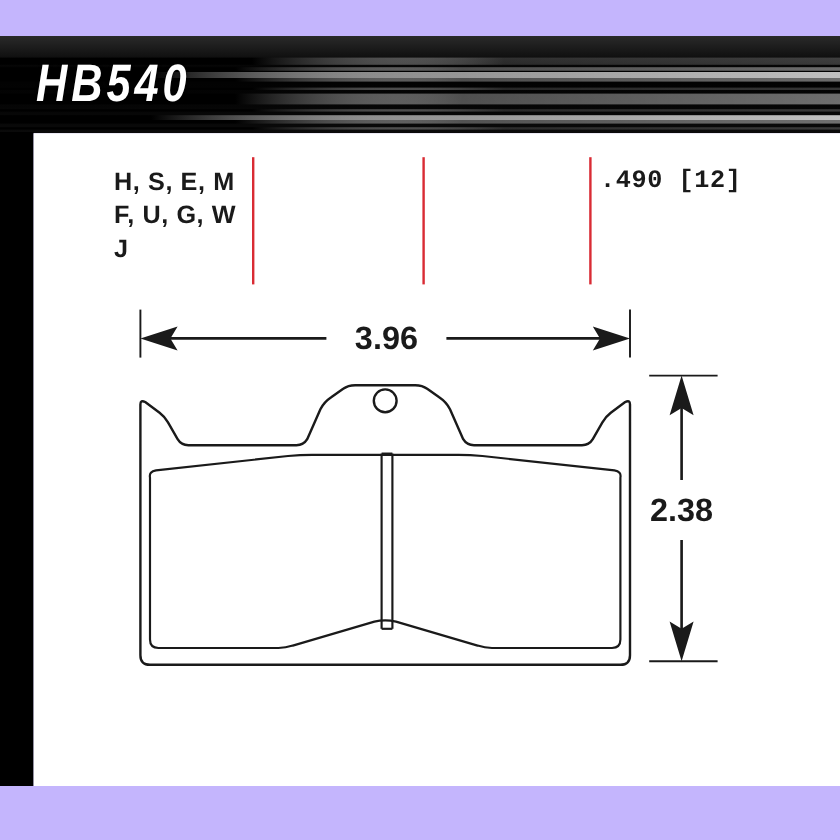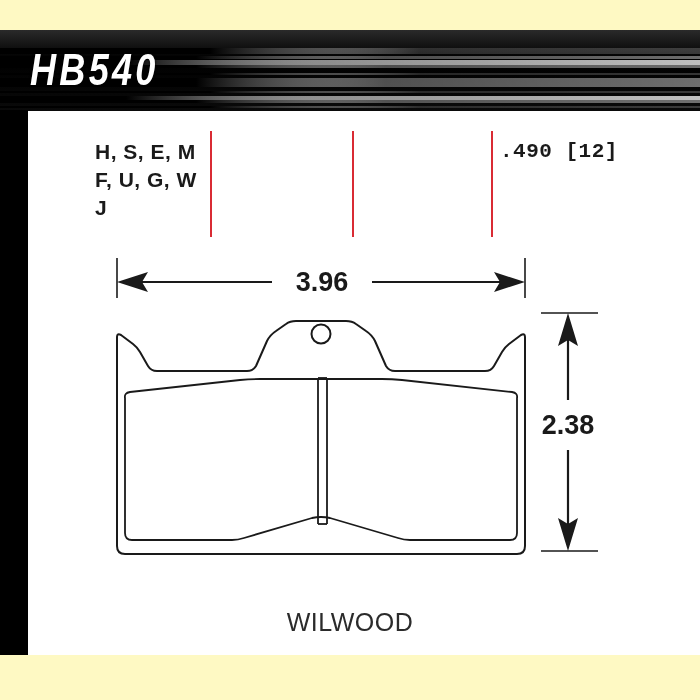--- a/index.html
+++ b/index.html
@@ -13,21 +13,21 @@
     font-family: "Liberation Sans", sans-serif;
     position: relative;
     overflow: hidden;
   }
 
   #page {
     position: absolute;
     left: 0; top: 0;
     width: 700px;
     height: 700px;
-    background: #fef9c3;
+    background: #c4b5fd;
   }
 
   
   .banner {
     position: absolute;
     left: 0;
     top: 30px;
     width: 700px;
     height: 81px;
     background: #000000;
@@ -273,15 +273,14 @@
              Q 238,540 232,540
              L 132,540
              Q 125,540 125,533 Z"></path>
 
     <line x1="318" y1="378" x2="318" y2="524" stroke="#1a1a1a" stroke-width="1.8"></line>
     <line x1="327" y1="378" x2="327" y2="524" stroke="#1a1a1a" stroke-width="1.8"></line>
     <line x1="318" y1="378" x2="327" y2="378" stroke="#1a1a1a" stroke-width="1.8"></line>
     <line x1="318" y1="524" x2="327" y2="524" stroke="#1a1a1a" stroke-width="1.8"></line>
   </svg>
 
-  <div class="brand">WILWOOD</div>
 
 </div>
 
 </body></html>

